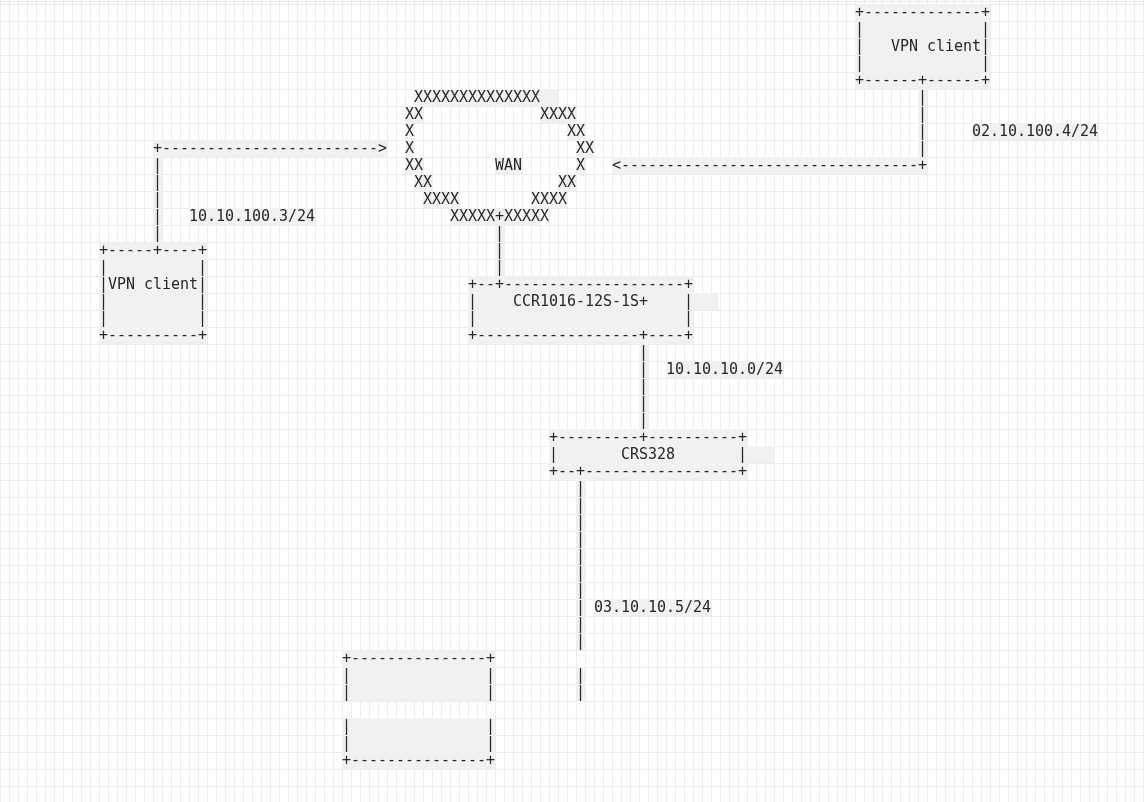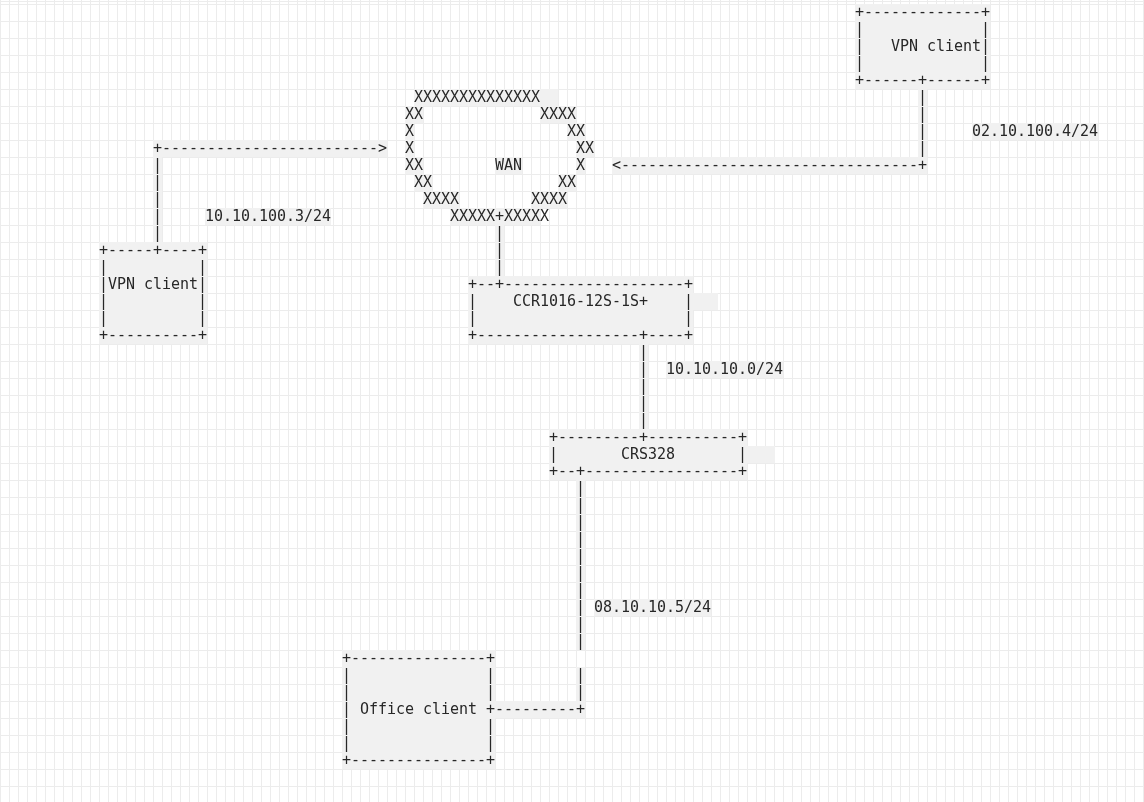--- a/index.html
+++ b/index.html
@@ -63,21 +63,21 @@
       <span class="seg" style="left: 495px; top: 157px; width: 27px;">WAN</span>
       <span class="seg" style="left: 576px; top: 157px; width: 9px;">X</span>
       <span class="seg" style="left: 612px; top: 157px; width: 315px;">&lt;---------------------------------+</span>
       <span class="seg" style="left: 153px; top: 174px; width: 9px;">|</span>
       <span class="seg" style="left: 414px; top: 174px; width: 18px;">XX</span>
       <span class="seg" style="left: 558px; top: 174px; width: 18px;">XX</span>
       <span class="seg" style="left: 153px; top: 191px; width: 9px;">|</span>
       <span class="seg" style="left: 423px; top: 191px; width: 36px;">XXXX</span>
       <span class="seg" style="left: 531px; top: 191px; width: 36px;">XXXX</span>
       <span class="seg" style="left: 153px; top: 208px; width: 9px;">|</span>
-      <span class="seg" style="left: 189px; top: 208px; width: 126px; margin-left: 16px;">10.10.100.3/24</span>
+      <span class="seg" style="left: 189px; top: 208px; width: 126px;">10.10.100.3/24</span>
       <span class="seg" style="left: 450px; top: 208px; width: 90px;">XXXXX+XXXXX</span>
       <span class="seg" style="left: 153px; top: 225px; width: 9px;">|</span>
       <span class="seg" style="left: 495px; top: 225px; width: 9px;">|</span>
       <span class="seg" style="left: 99px; top: 242px; width: 108px;">+-----+----+</span>
       <span class="seg" style="left: 495px; top: 242px; width: 9px;">|</span>
       <span class="seg" style="left: 99px; top: 259px; width: 108px;">|          |</span>
       <span class="seg" style="left: 495px; top: 259px; width: 9px;">|</span>
       <span class="seg" style="left: 99px; top: 276px; width: 108px;">|VPN client|</span>
       <span class="seg" style="left: 468px; top: 276px; width: 225px;">+--+--------------------+</span>
       <span class="seg" style="left: 99px; top: 293px; width: 108px;">|          |</span>
@@ -96,26 +96,25 @@
       <span class="seg" style="left: 549px; top: 446px; width: 226px;">|       CRS328       |</span>
       <span class="seg" style="left: 549px; top: 463px; width: 198px;">+--+-----------------+</span>
       <span class="seg" style="left: 576px; top: 480px; width: 9px;">|</span>
       <span class="seg" style="left: 576px; top: 497px; width: 9px;">|</span>
       <span class="seg" style="left: 576px; top: 514px; width: 9px;">|</span>
       <span class="seg" style="left: 576px; top: 531px; width: 9px;">|</span>
       <span class="seg" style="left: 576px; top: 548px; width: 9px;">|</span>
       <span class="seg" style="left: 576px; top: 565px; width: 9px;">|</span>
       <span class="seg" style="left: 576px; top: 582px; width: 9px;">|</span>
       <span class="seg" style="left: 576px; top: 599px; width: 9px;">|</span>
-      <span class="seg" style="left: 594px; top: 599px; width: 117px;">08.10.10.5/24</span>
+      <span class="seg" style="left: 594px; top: 599px; width: 117px;">03.10.10.5/24</span>
       <span class="seg" style="left: 576px; top: 616px; width: 9px;">|</span>
       <span class="seg" style="left: 576px; top: 633px; width: 9px;">|</span>
       <span class="seg" style="left: 342px; top: 650px; width: 153px;">+---------------+</span>
       <span class="seg" style="left: 342px; top: 667px; width: 153px;">|               |</span>
       <span class="seg" style="left: 576px; top: 667px; width: 9px;">|</span>
       <span class="seg" style="left: 342px; top: 684px; width: 153px;">|               |</span>
       <span class="seg" style="left: 576px; top: 684px; width: 9px;">|</span>
-      <span class="seg" style="left: 342px; top: 701px; width: 243px;">| Office client +---------+</span>
       <span class="seg" style="left: 342px; top: 718px; width: 153px;">|               |</span>
       <span class="seg" style="left: 342px; top: 735px; width: 153px;">|               |</span>
       <span class="seg" style="left: 342px; top: 752px; width: 153px;">+---------------+</span>
     </div>
 </div>
 
 </body></html>

